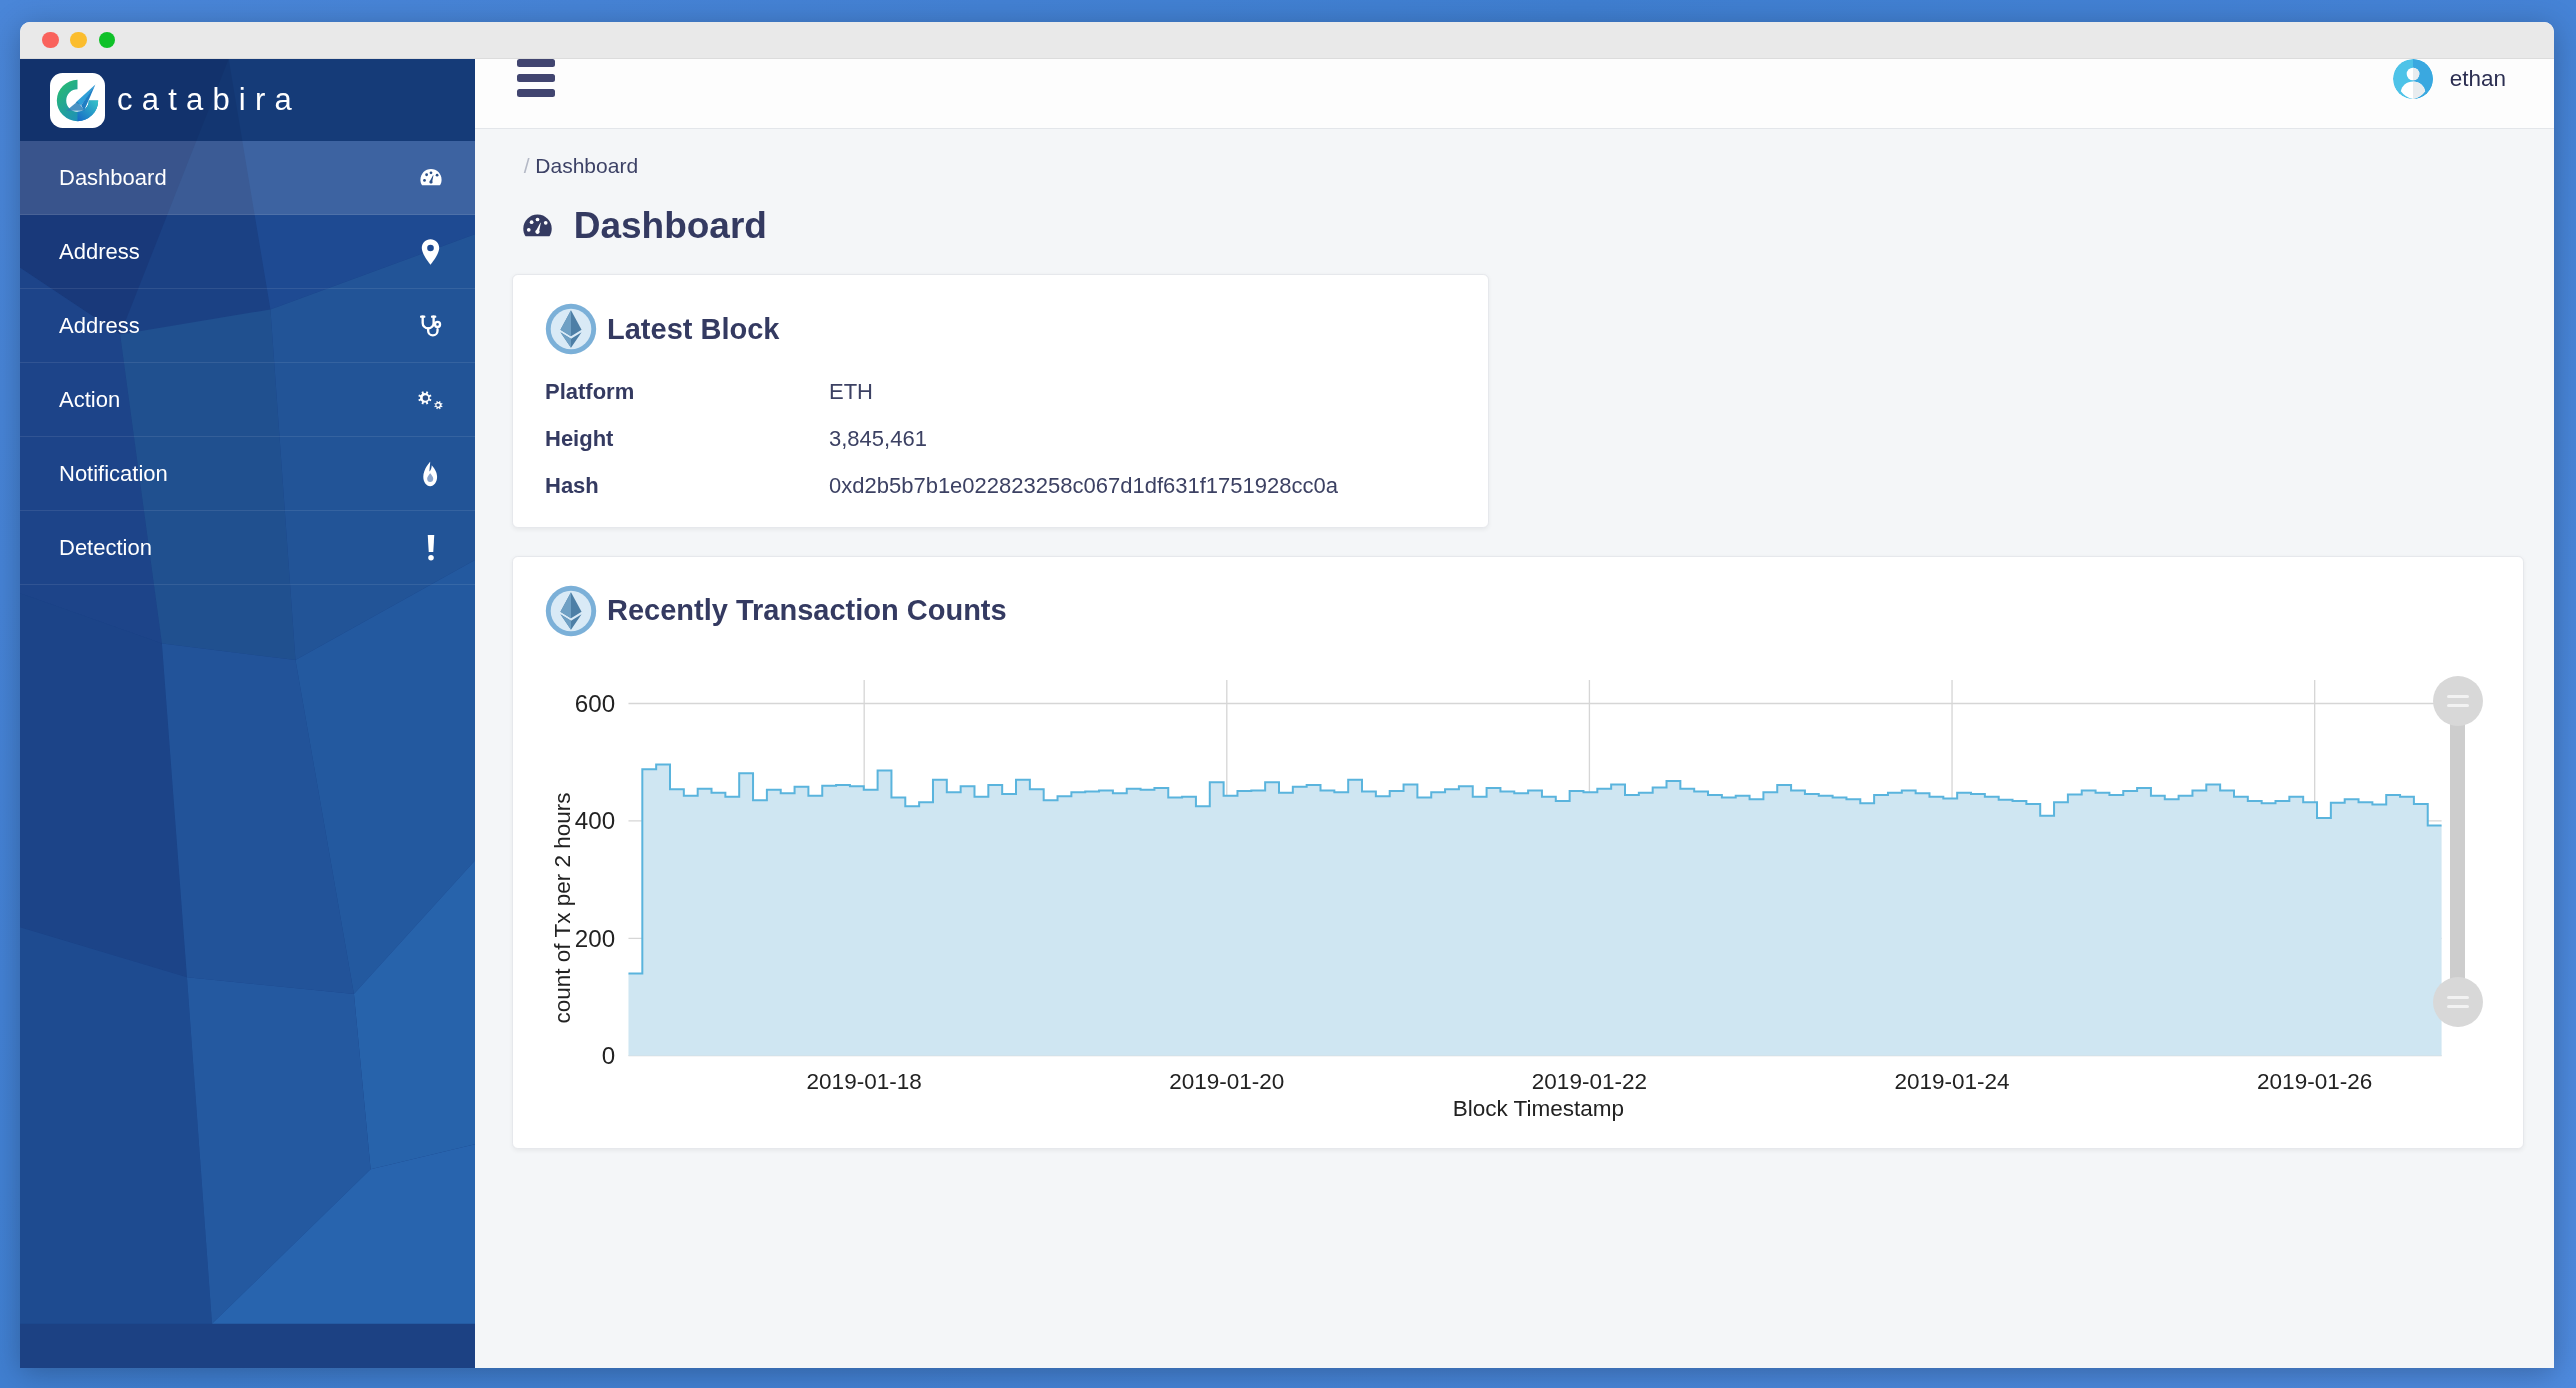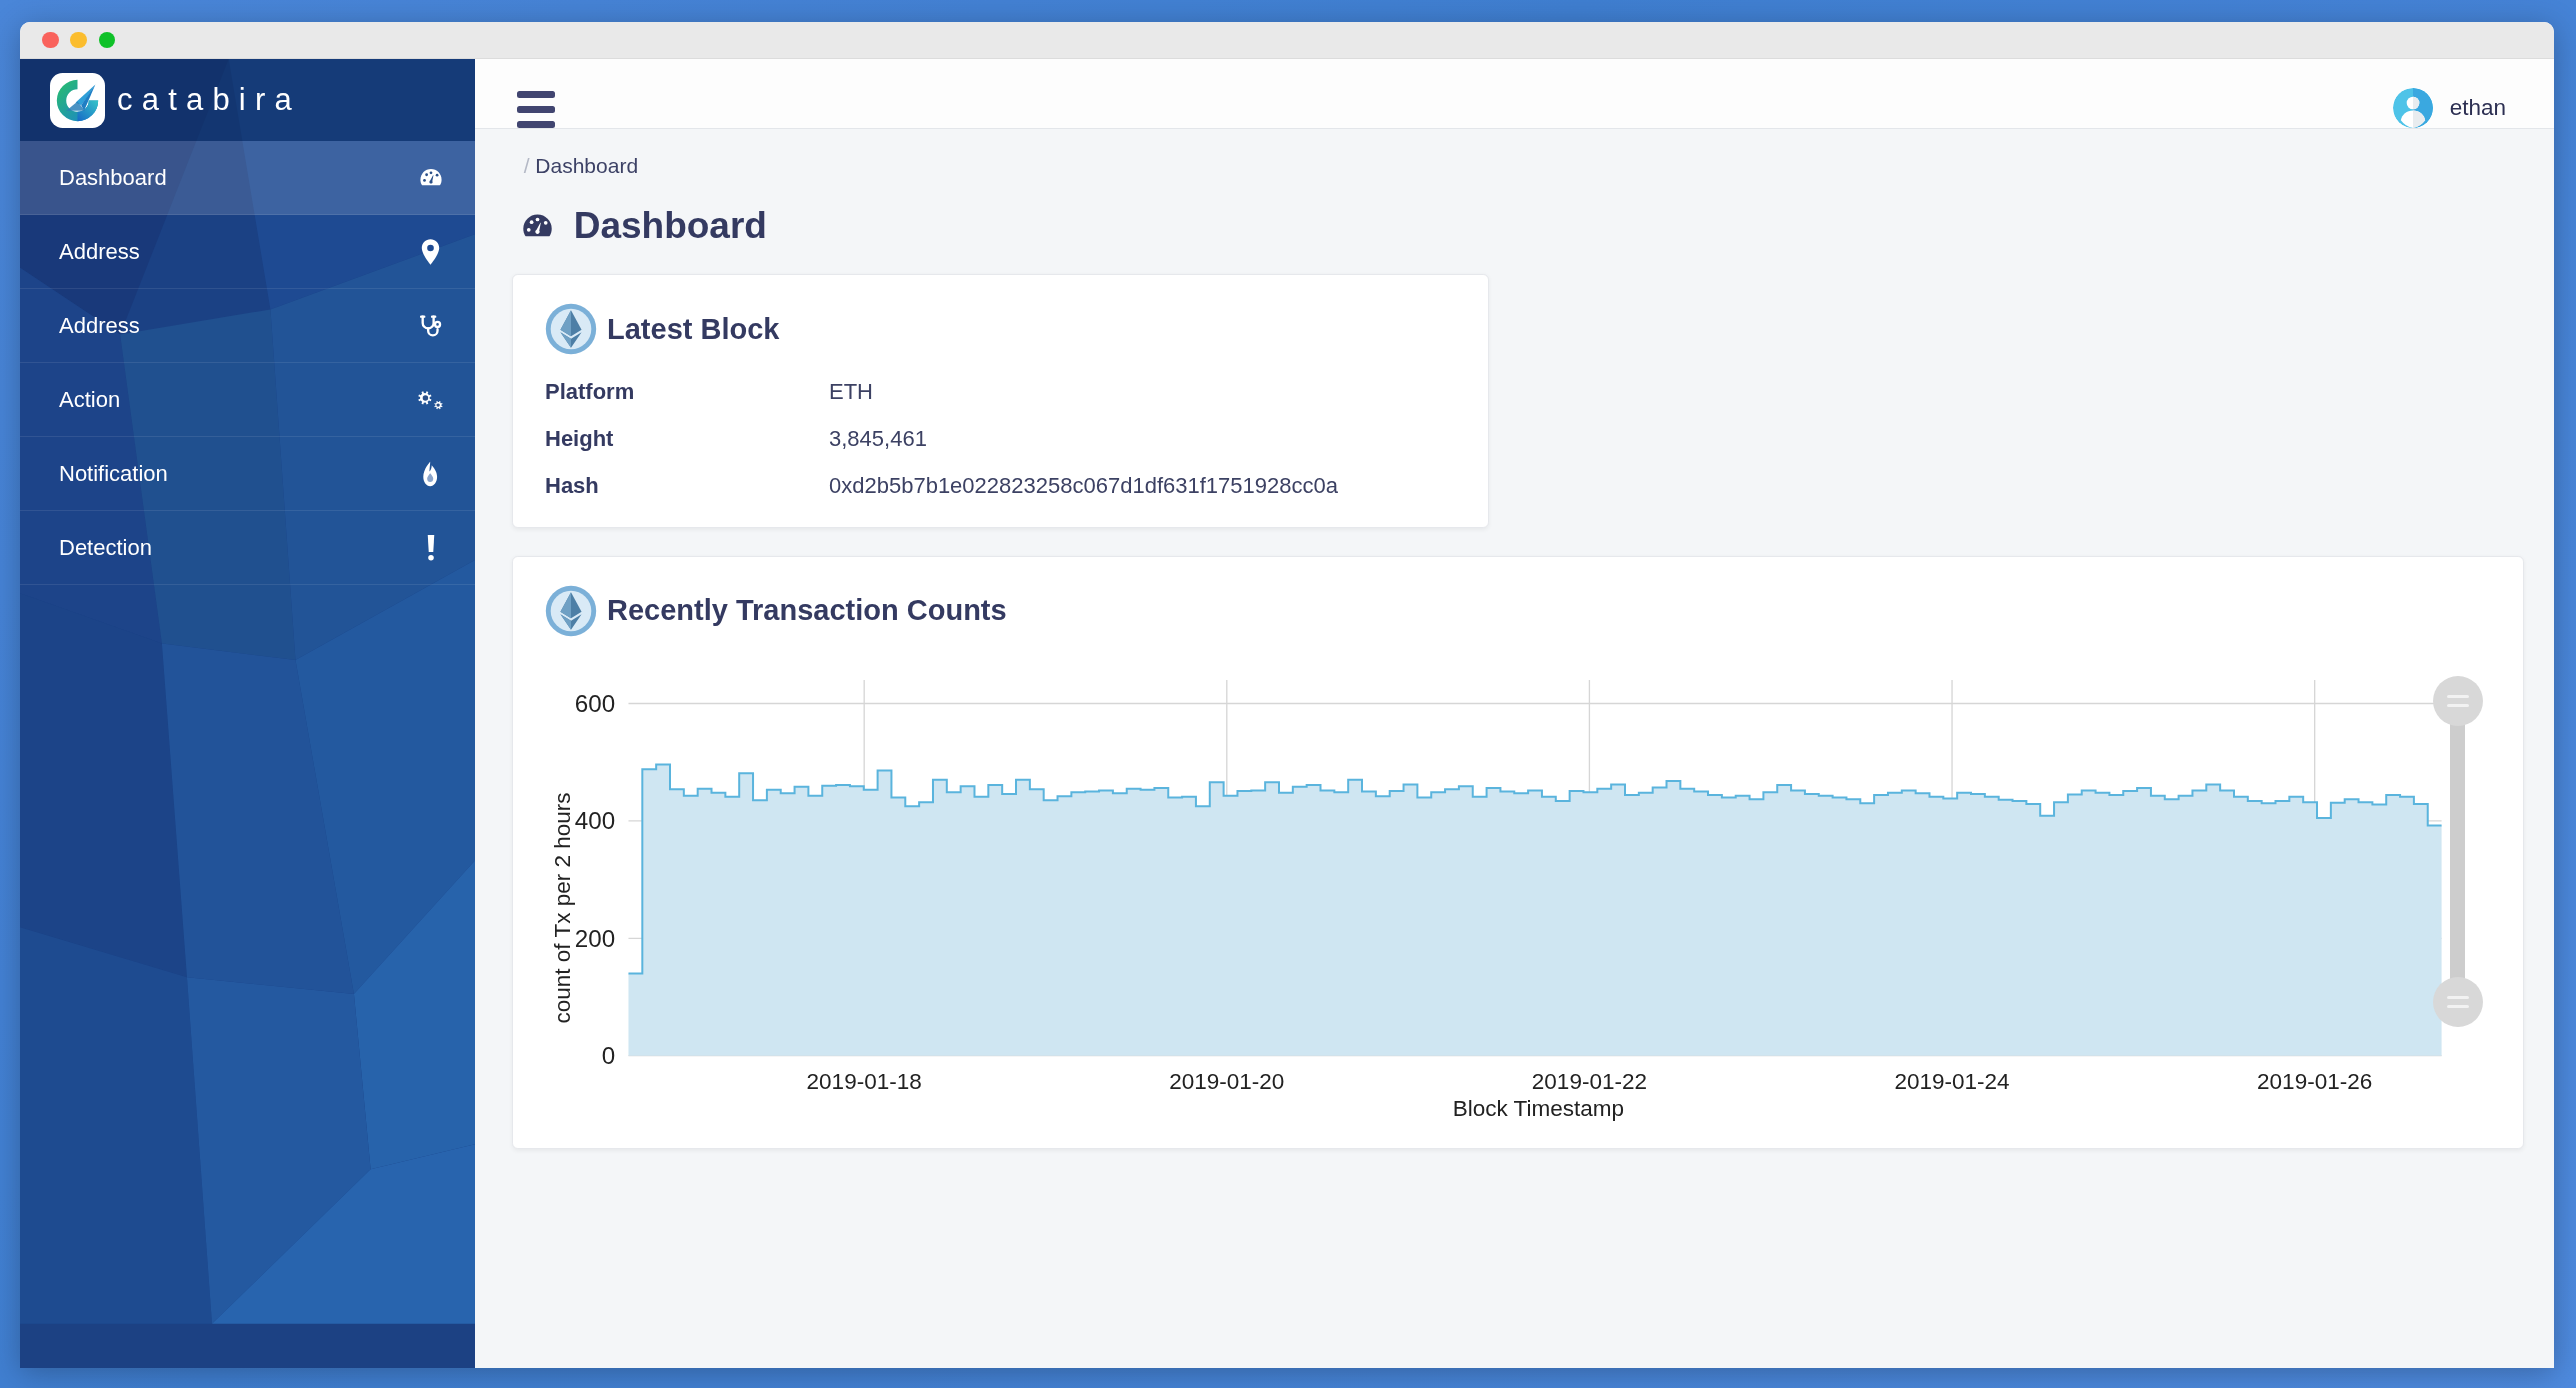--- a/index.html
+++ b/index.html
@@ -80,21 +80,21 @@
   
   #main {
     flex: 1; min-width: 0;
     background: #f4f6f8;
     display: flex; flex-direction: column;
   }
   #topbar {
     height: 70px; flex: 0 0 70px;
     background: #fdfdfd;
     border-bottom: 0.8px solid #e3e6ea;
-    display: flex; align-items: flex-end; justify-content: space-between;
+    display: flex; align-items: flex-start; justify-content: space-between;
     padding: 0 48px 0 42px;
   }
   #hamburger { display: flex; flex-direction: column; gap: 7.5px; cursor: pointer; }
   #hamburger span {
     display: block; width: 38px; height: 7.5px;
     background: #414570; border-radius: 2.5px;
   }
   #user { display: flex; align-items: center; gap: 16.7px; cursor: pointer; }
   #avatar {
     width: 40px; height: 40px; border-radius: 50%;

